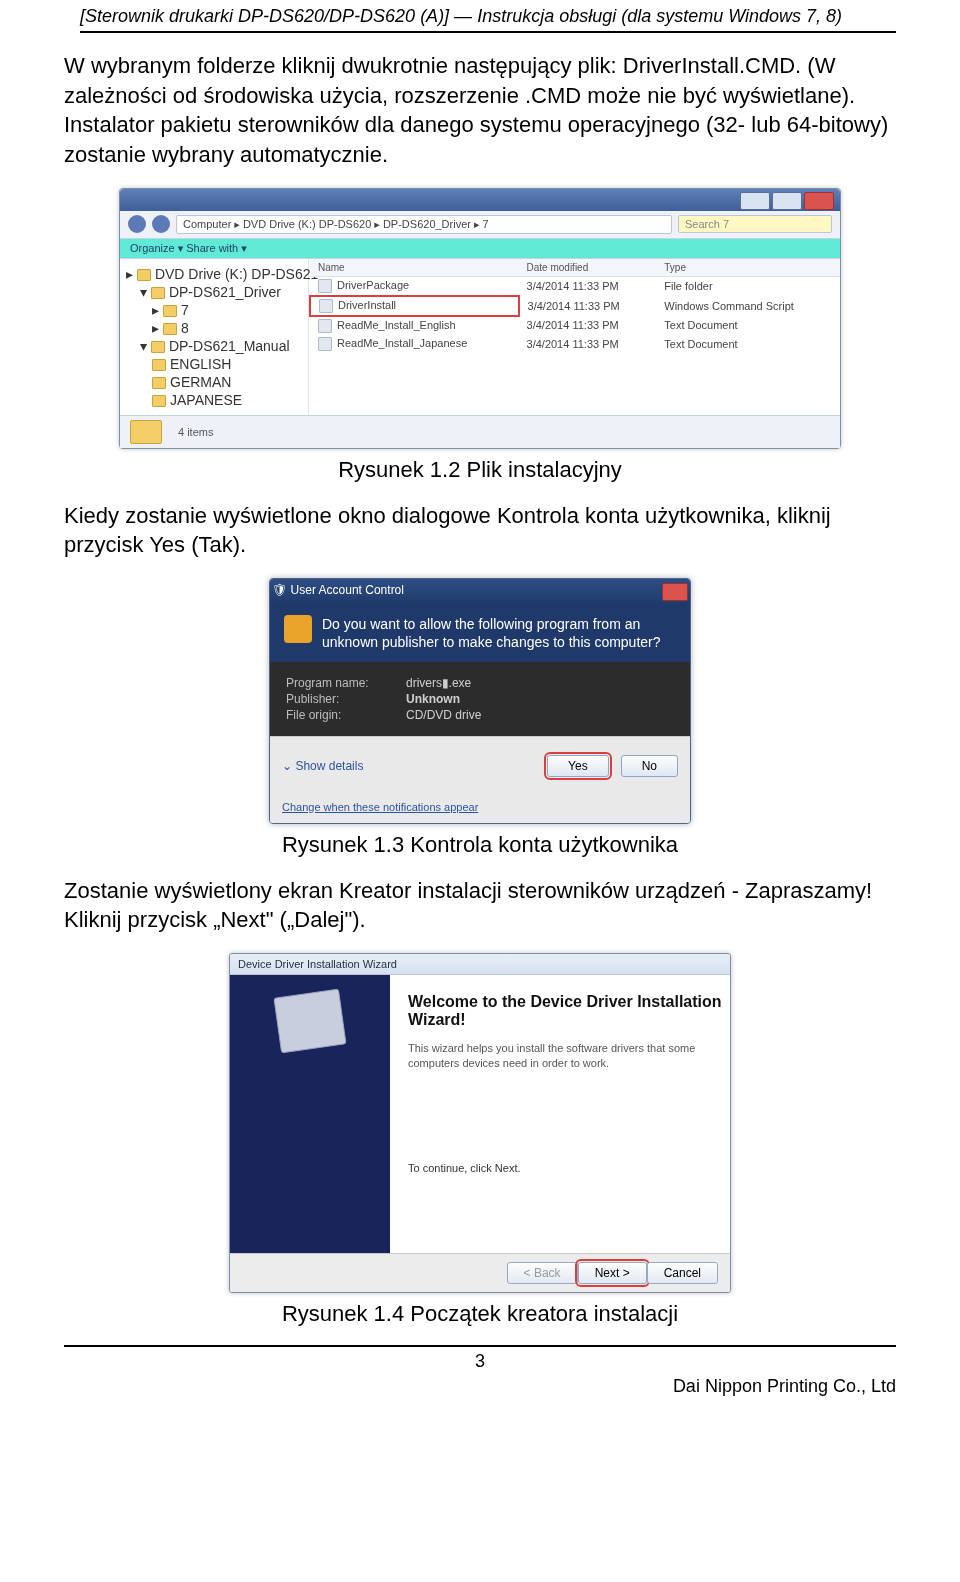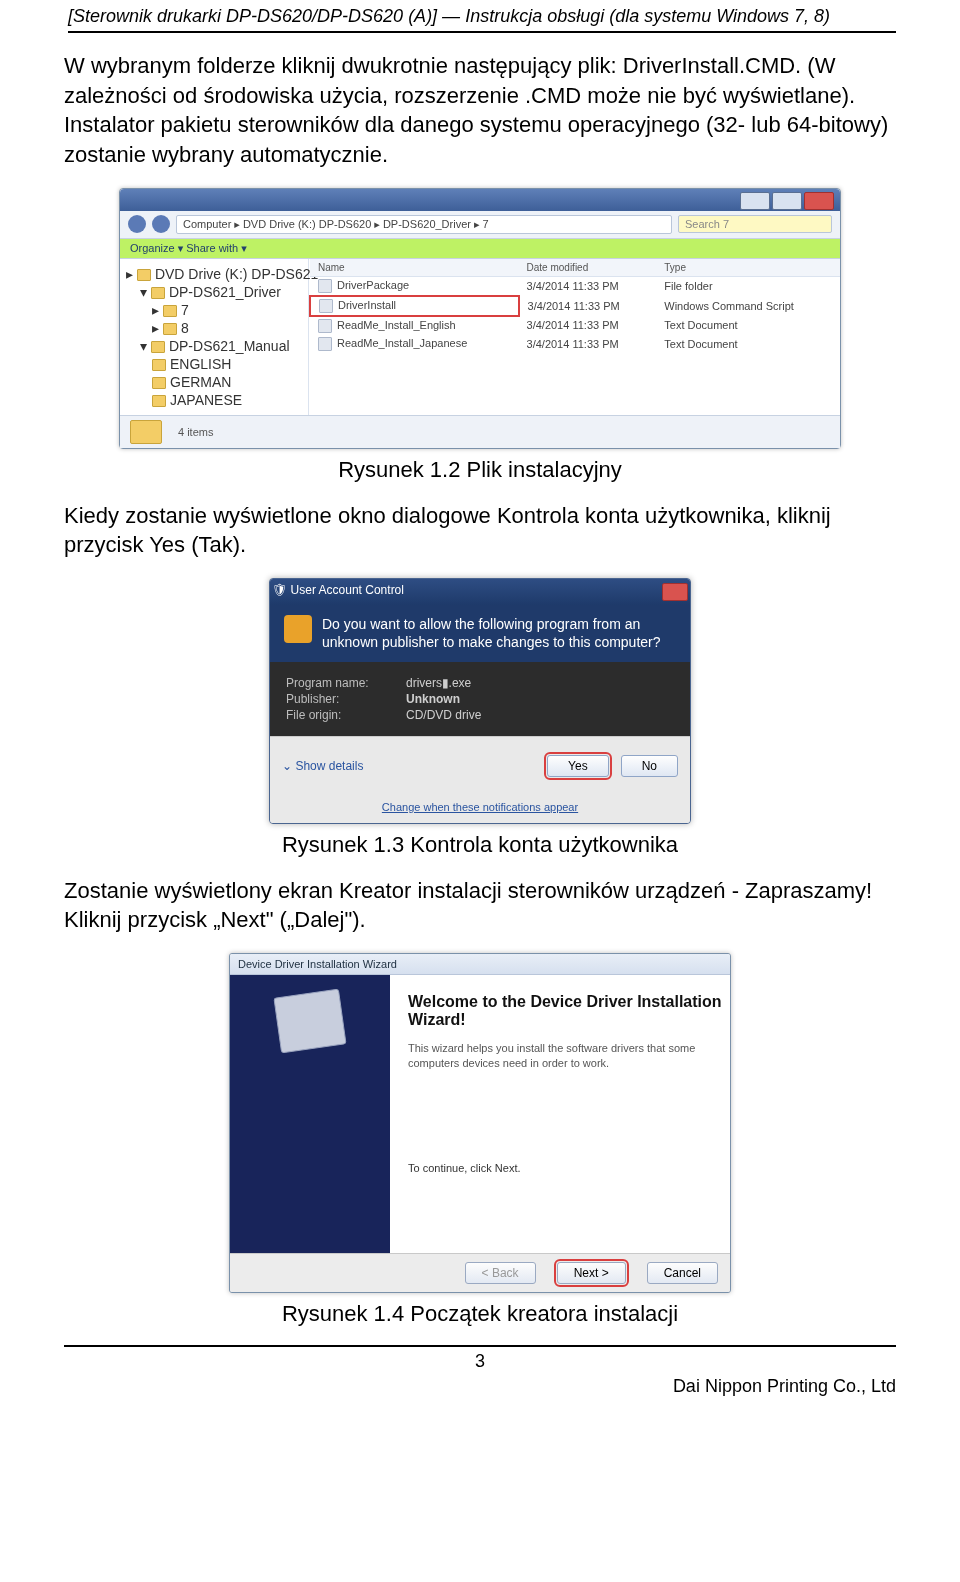--- a/index.html
+++ b/index.html
@@ -1,32 +1,32 @@
 <!DOCTYPE html>
 <html><head>
 <meta charset="utf-8">
 <style>
   html,body{margin:0;padding:0;background:#fff;font-family:Arial,Helvetica,sans-serif;color:#000;width:960px}
   .page{width:960px;box-sizing:border-box;padding:0 64px 24px 64px}
-  .header-line{border-bottom:2px solid #000;padding:6px 0 4px 0;margin:0 0 18px 4px}
+  .header-line{border-bottom:2px solid #000;padding:6px 0 4px 0;margin:0 0 18px 16px}
   .header-line span{font-size:18px;font-style:italic}
   .para{font-size:22px;line-height:1.35;margin:0 0 18px 0}
   .caption{font-size:22px;text-align:center;margin:8px 0 18px 0}
   .img-wrap{display:flex;justify-content:center;margin:6px 0}
   
   .win{width:720px;border:1px solid #7a91aa;border-radius:4px;background:#f3f6fb;box-shadow:0 0 4px rgba(0,0,0,.25);font-size:12px;color:#333}
   .win .titlebar{height:22px;background:linear-gradient(#5f80b8,#3e5f98);border-radius:4px 4px 0 0;position:relative}
   .win .titlebar .ctl{position:absolute;right:6px;top:3px;display:flex;gap:2px}
   .win .titlebar .ctl span{display:inline-block;width:28px;height:16px;background:#d9e2f0;border:1px solid #5a6f92;border-radius:2px}
   .win .titlebar .ctl span.close{background:#d9534f;border-color:#a03030}
   .win .addr{display:flex;align-items:center;gap:6px;background:#eef2f8;padding:4px 8px;border-bottom:1px solid #c7d2e2}
   .win .addr .nav{width:18px;height:18px;border-radius:50%;background:#5b7ab6;display:inline-block}
   .win .addr .path{flex:1;background:#fff;border:1px solid #b9c6da;border-radius:2px;padding:2px 6px;font-size:11px;color:#444}
   .win .addr .search{width:140px;background:#fef9c3;border:1px solid #b9c6da;border-radius:2px;padding:2px 6px;font-size:11px;color:#888}
-  .win .toolbar{background:#bef264;padding:3px 10px;border-bottom:1px solid #c7d2e2;font-size:11px;color:#23416d}
+  .win .toolbar{background:#5eead4;padding:3px 10px;border-bottom:1px solid #c7d2e2;font-size:11px;color:#23416d}
   .win .body{display:flex;background:#fff}
   .win .tree{width:180px;border-right:1px solid #dbe3ef;padding:6px 4px;font-size:14px;color:#333}
   .win .tree .node{padding:1px 2px;white-space:nowrap}
   .win .tree .node.ind1{padding-left:16px}
   .win .tree .node.ind2{padding-left:28px}
   .win .tree .fold{display:inline-block;width:12px;height:10px;background:#f3cd66;border:1px solid #c9a43b;margin-right:4px;border-radius:1px;vertical-align:middle}
   .win .list{flex:1;padding:0}
   .win .list table{width:100%;border-collapse:collapse;font-size:11px}
   .win .list th{background:#f2f5fa;text-align:left;font-weight:normal;color:#555;border-bottom:1px solid #dbe3ef;padding:3px 8px;font-size:10px}
   .win .list td{padding:2px 8px;color:#444;white-space:nowrap}
@@ -41,33 +41,33 @@
   .uac .question{background:#1f3a6a;color:#fff;padding:10px 14px;display:flex;gap:10px;font-size:14px;line-height:1.3}
   .uac .question .shield{width:28px;height:28px;background:#e9a22a;border-radius:4px;flex-shrink:0}
   .uac .info{background:#2c2c2c;color:#cfcfcf;padding:12px 16px;font-size:12px}
   .uac .info .row{display:flex;margin:2px 0}
   .uac .info .row .k{width:120px;color:#bdbdbd}
   .uac .bot{background:#e9e9e9;padding:18px 12px;display:flex;align-items:center;justify-content:space-between;border-top:1px solid #ccc}
   .uac .bot .exp{color:#2a54a0;font-size:12px}
   .uac .bot .btns{display:flex;gap:12px}
   .uac button{font-size:12px;padding:3px 20px;border:1px solid #8fa5c7;background:linear-gradient(#fefefe,#dfe7f3);border-radius:3px}
   .uac button.yes{outline:2px solid #d93f3f;outline-offset:1px}
-  .uac .link{background:#e9e9e9;padding:6px 12px 10px;text-align:center;font-size:11px}
+  .uac .link{background:#e9e9e9;padding:6px 12px 10px;text-align:left;font-size:11px}
   .uac .link span{color:#2a54a0;text-decoration:underline}
   
   .wiz{width:500px;border:1px solid #7a91aa;border-radius:3px;overflow:hidden;font-size:12px;background:#ececec;box-shadow:0 0 5px rgba(0,0,0,.25)}
   .wiz .bar{background:linear-gradient(#e8eef7,#d6e0ef);padding:4px 8px;color:#234;border-bottom:1px solid #b9c6da;font-size:11px}
   .wiz .main{display:flex}
   .wiz .side{width:160px;background:#18245a;height:260px;display:flex;align-items:flex-start;justify-content:center;padding-top:18px}
   .wiz .side .dev{width:64px;height:54px;background:#c8cedd;border:1px solid #9aa4bf;border-radius:3px;transform:rotate(-8deg)}
   .wiz .content{flex:1;background:#fff;padding:18px 2px 8px 18px}
   .wiz .content h2{margin:0 0 12px 0;font-size:16px;color:#111}
   .wiz .content p{margin:0 0 90px 0;font-size:11px;color:#555;line-height:1.4}
   .wiz .content .cont{font-size:11px;color:#333;margin-top:12px}
-  .wiz .foot{background:#ececec;border-top:1px solid #c9c9c9;padding:8px 12px;display:flex;justify-content:flex-end;gap:21px}
+  .wiz .foot{background:#ececec;border-top:1px solid #c9c9c9;padding:8px 12px;display:flex;justify-content:flex-end;gap:0}
   .wiz .foot button{font-size:12px;padding:3px 16px;border:1px solid #9aa9c2;background:linear-gradient(#fdfdfd,#e3e9f3);border-radius:3px}
   .wiz .foot button.dis{color:#999}
   .wiz .foot button.next{outline:2px solid #d93f3f;outline-offset:1px}
   .footer{margin:8px 0 0 0}
   .footer .rule{border-top:2px solid #000;margin:0 0 4px 0}
   .footer .row{display:flex;justify-content:space-between;font-size:18px}
   .footer .pn{margin:0 auto}
 </style>
 </head>
 <body>

